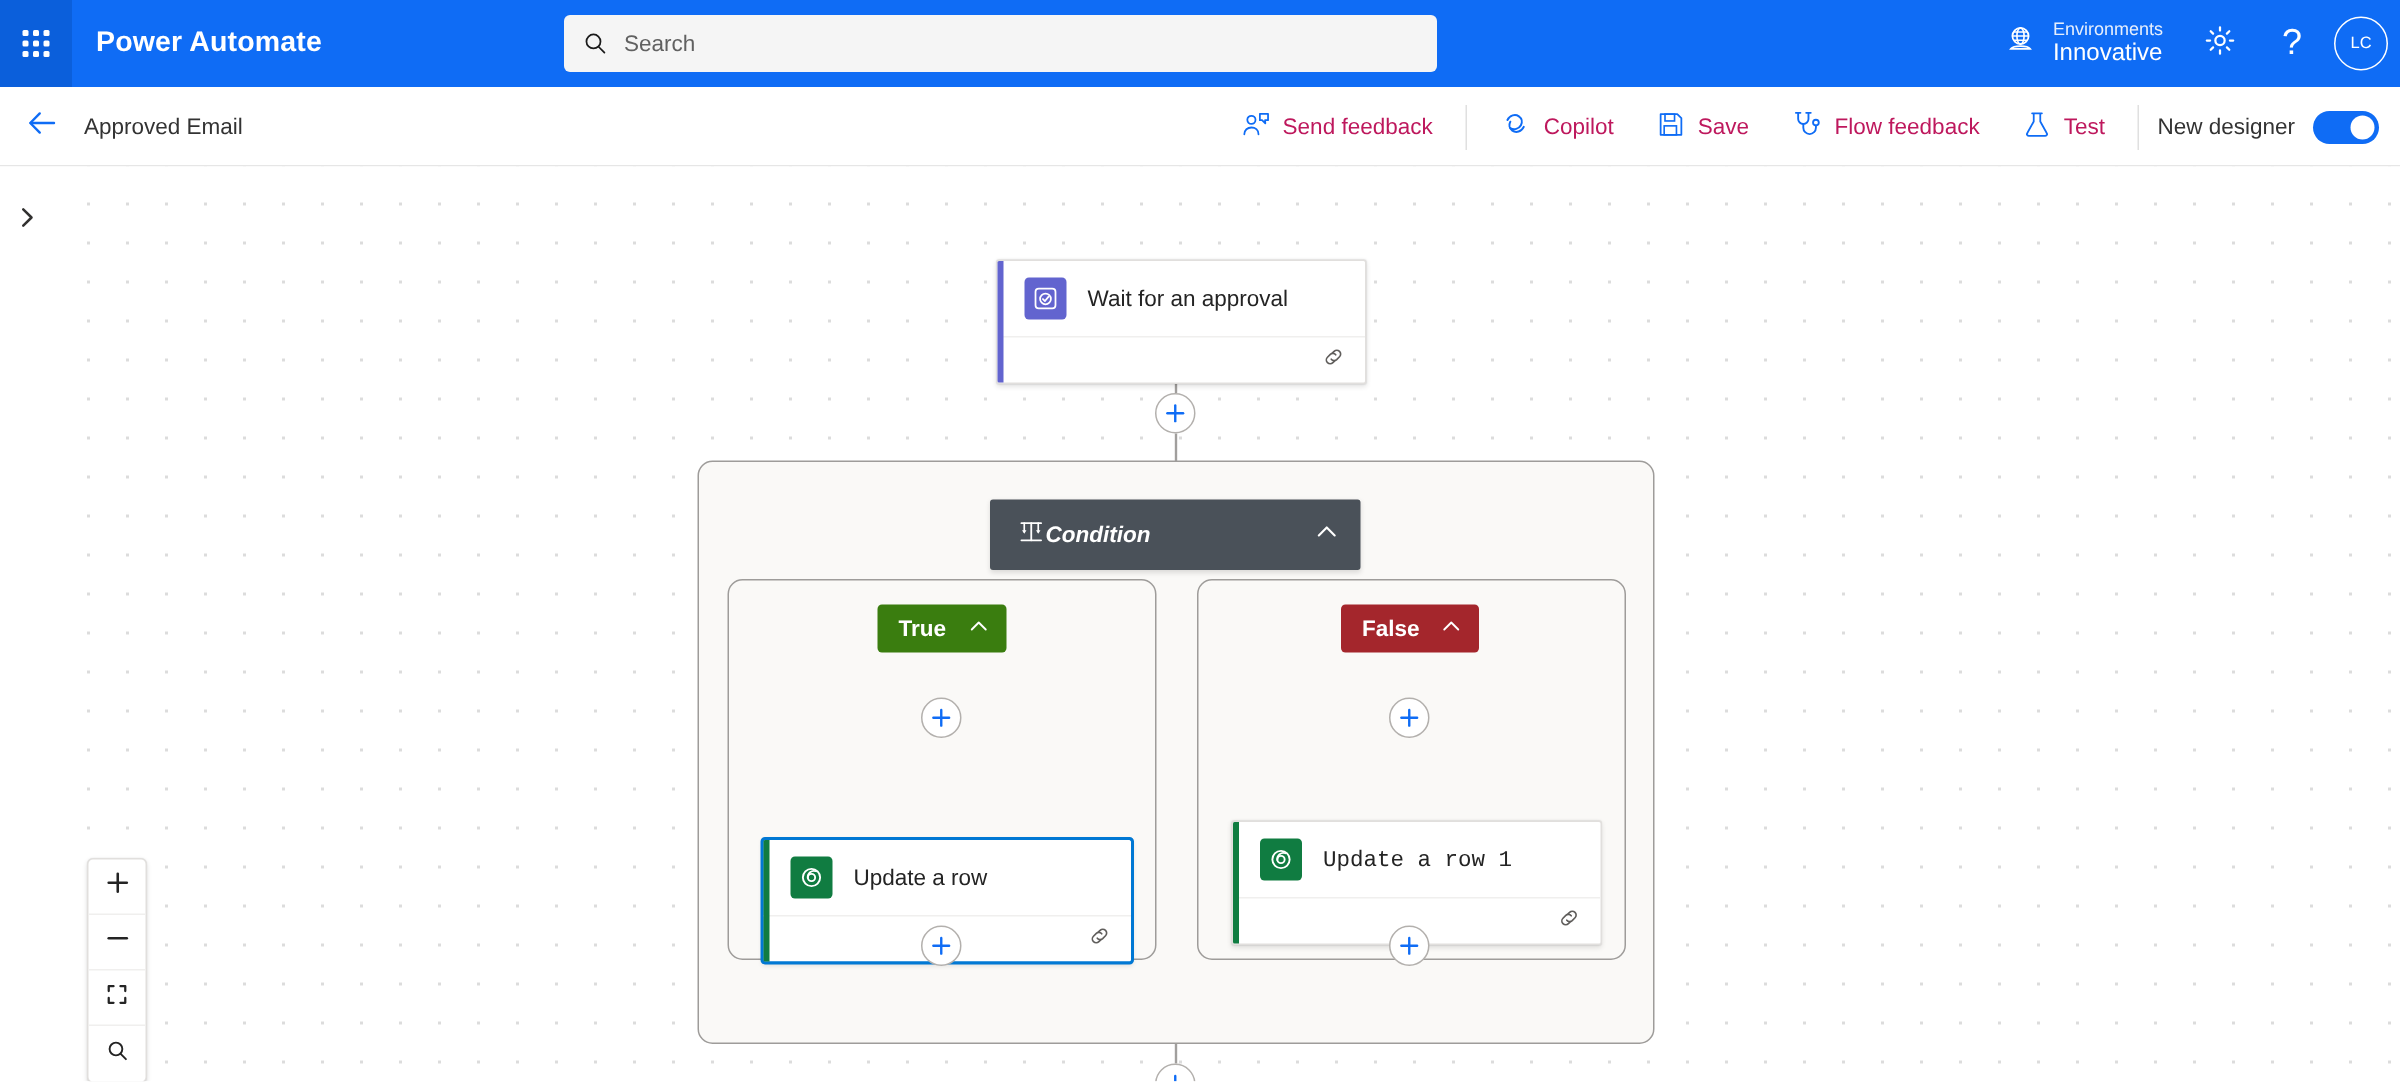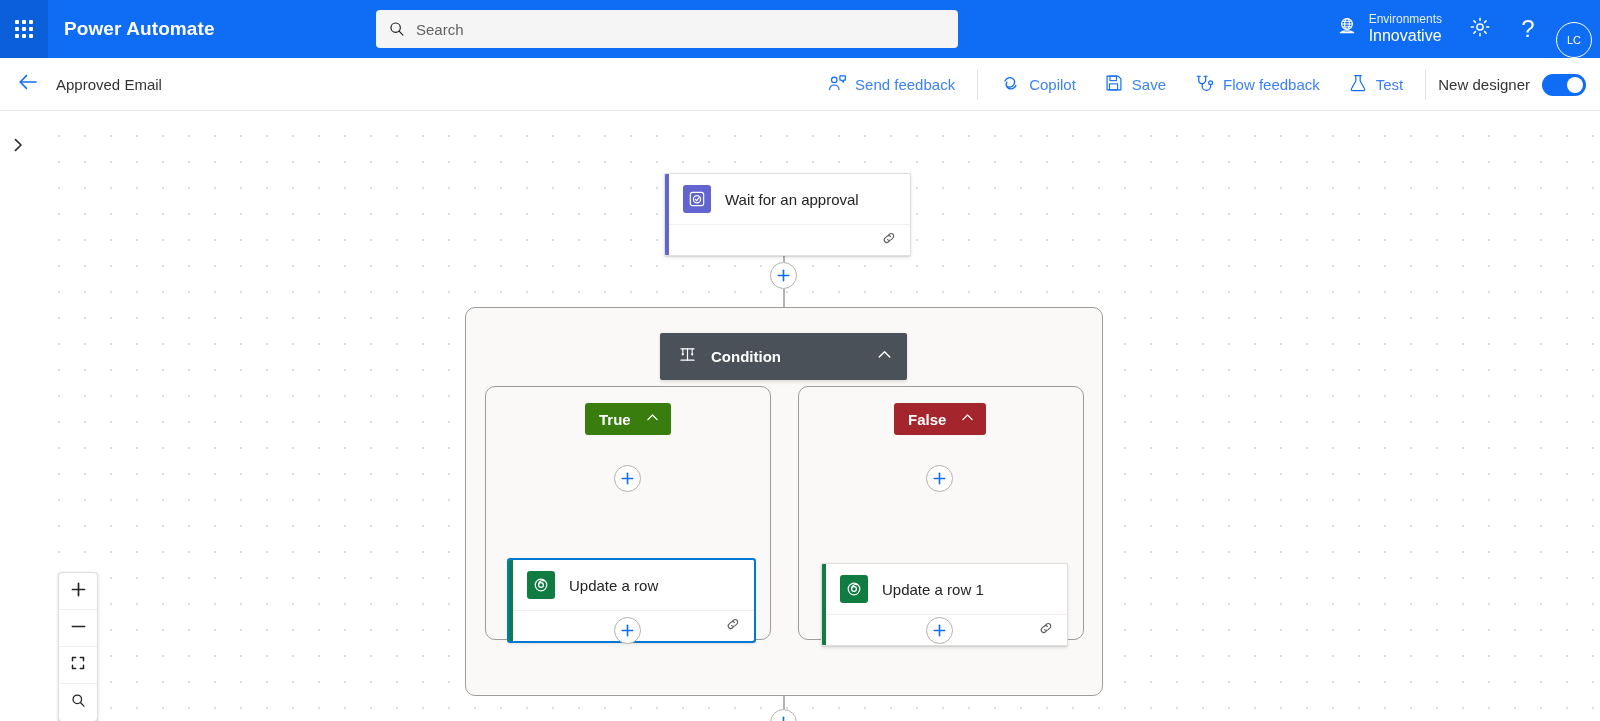--- a/index.html
+++ b/index.html
@@ -48,21 +48,21 @@
   .search-wrap .mag { flex: 0 0 auto; margin-right: 10px; display: flex; }
   .search-input {
     border: none; outline: none; background: transparent;
     font-family: Liberation Sans, sans-serif;
     font-size: 15px; color: #14532d; width: 100%;
   }
   .search-input::placeholder { color: #616161; }
 
   .header-right {
     position: absolute; right: 0; top: 0; height: 58px;
-    display: flex; align-items: flex-end;
+    display: flex; align-items: center;
   }
   .env-picker {
     display: flex; align-items: center; gap: 10px;
     height: 58px; padding: 0 14px; cursor: pointer;
   }
   .env-text { display: flex; flex-direction: column; line-height: 1.15; }
   .env-label { font-size: 12px; color: #e6effd; }
   .env-value { font-size: 16px; color: #ffffff; }
   .hdr-icon-btn {
     width: 48px; height: 58px;
@@ -91,21 +91,21 @@
     display: flex; align-items: center; justify-content: center;
     cursor: pointer;
   }
   .flow-title { font-size: 15px; color: #333; margin-left: 4px; white-space: nowrap; }
 
   .cmd-right { position: absolute; right: 0; top: 0; height: 53px; display: flex; align-items: center; }
   .cmd-btn {
     display: flex; align-items: center; gap: 8px;
     height: 38px; padding: 0 12px; margin: 0 2px;
     border-radius: 3px; cursor: pointer;
-    font-size: 15px; color: #3b82f6; white-space: nowrap;
+    font-size: 15px; color: #be185d; white-space: nowrap;
   }
   .cmd-sep { width: 1px; height: 30px; background: #e0e0e0; margin: 0 8px; }
   .designer-toggle-wrap {
     display: flex; align-items: center; gap: 12px;
     padding-right: 14px; padding-left: 4px;
     font-size: 15px; color: #333; white-space: nowrap;
   }
   .toggle {
     width: 44px; height: 22px; border-radius: 11px;
     background: #0f6cf5; position: relative; cursor: pointer; flex: 0 0 auto;
@@ -180,32 +180,33 @@
   }
   .card-title { font-size: 15px; color: #242424; white-space: nowrap; }
   .card-foot {
     height: 30px; display: flex; align-items: center; justify-content: flex-end;
     padding-right: 12px;
   }
 
   
   .node-approval  { left: 628px; top: 62px; }
   .node-update    { left: 472px; top: 448px; }
-  .node-update1   { left: 785px; top: 452px; }
+  .node-update1   { left: 785px; top: 436px; font-family: Liberation Mono, monospace; }
 
   
   .cond-header {
     position: absolute; left: 624px; top: 222px;
     width: 247px; height: 47px;
     background: #4a5159;
     border-radius: 2px;
-    display: flex; align-items: center; gap: 14px;
+    display: flex; align-items: center; 
     padding: 0 14px 0 18px;
     color: #ffffff; cursor: pointer;
     box-shadow: 0 1.6px 3.6px rgba(0,0,0,.12);
+    font-style: italic;
   }
   .cond-title { font-size: 15px; font-weight: 600; flex: 1; white-space: nowrap; }
 
   
   .branch-pill {
     position: absolute; height: 32px;
     border-radius: 3px;
     display: flex; align-items: center; gap: 14px;
     padding: 0 12px 0 14px;
     color: #ffffff; font-size: 15px; font-weight: 600;

